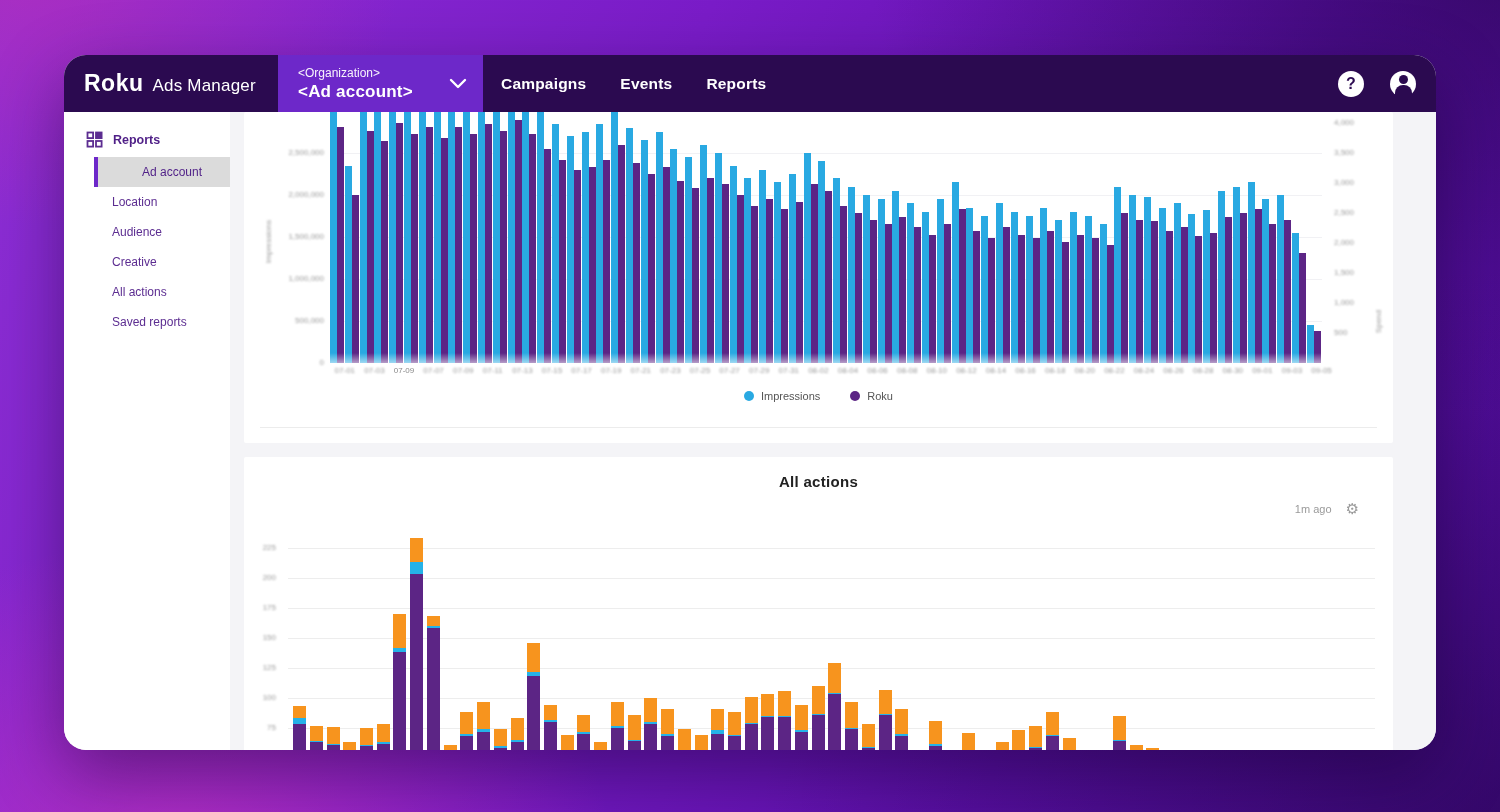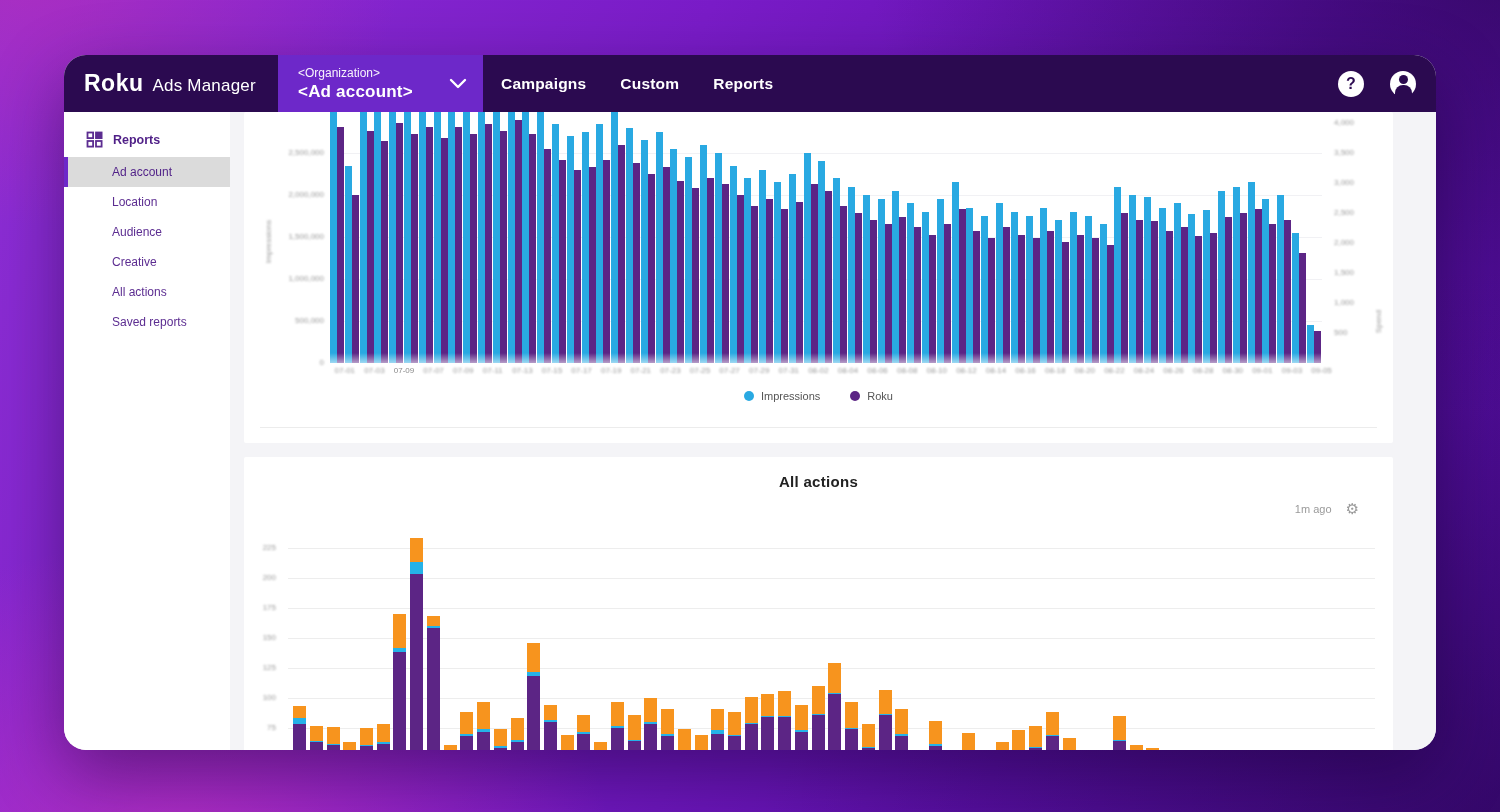--- a/index.html
+++ b/index.html
@@ -36,21 +36,21 @@
   .help-q { position:absolute; inset:0; display:flex; align-items:center; justify-content:center;
             color:#2b0a50; font-size:16px; font-weight:800; }
   .avatar-head { position:absolute; left:8.5px; top:4.5px; width:9px; height:9px; border-radius:50%; background:#2b0a50; }
   .avatar-body { position:absolute; left:4.5px; top:14.5px; width:17px; height:12px; border-radius:8px 8px 0 0; background:#2b0a50; }
   
   .body-row { display:flex; height:638px; }
   .sidebar { width:166px; background:#fff; padding-top:10px; flex:none; }
   .side-section { display:flex; align-items:center; gap:10px; padding:9px 0 9px 22px; }
   .side-section .lbl { color:#4f1f87; font-size:12.5px; font-weight:700; }
   .side-item { position:relative; padding:8px 0 8px 48px; color:#5c2d91; font-size:12px; cursor:pointer; }
-  .side-item.selected { background:#dbdbdb; color:#4f1f87; }
+  .side-item.selected { background:#dbdbdb; color:#4f1f87;margin-left:30px; }
   .side-item.selected::before { content:""; position:absolute; left:0; top:0; bottom:0; width:4px; background:#6d28c9; }
   .main { flex:1; position:relative; background:#f4f4f7; overflow:hidden; }
   .card { position:absolute; left:14px; width:1149px; background:#fff; border-radius:2px; }
   .card1 { top:0; height:331px; overflow:hidden; }
   .card2 { top:345px; height:380px; }
   
   .axis-label-v { position:absolute; writing-mode:vertical-rl; transform:rotate(180deg);
                   font-size:8px; color:#9a9a9a; filter:blur(1px); }
   .tick { position:absolute; font-size:8px; color:#9a9a9a; filter:blur(1.1px); white-space:nowrap; }
   .tick.sharp { filter:none; color:#8a8a8a; }
@@ -83,21 +83,21 @@
       <div>
         <div class="org">&lt;Organization&gt;</div>
         <div class="acct">&lt;Ad account&gt;</div>
       </div>
       <svg width="18" height="11" viewBox="0 0 18 11">
         <polyline points="2,2 9,9 16,2" fill="none" stroke="#fff" stroke-width="2.4" stroke-linecap="round" stroke-linejoin="round"></polyline>
       </svg>
     </div>
     <div class="nav-links">
       <span class="nav-link">Campaigns</span>
-      <span class="nav-link">Custom</span>
+      <span class="nav-link">Events</span>
       <span class="nav-link">Reports</span>
     </div>
     <div class="nav-right">
       <div class="circle-icon">
           <div class="help-q">?</div>
         </div>
       <div class="circle-icon">
         <div class="avatar-head"></div>
         <div class="avatar-body"></div>
       </div>

